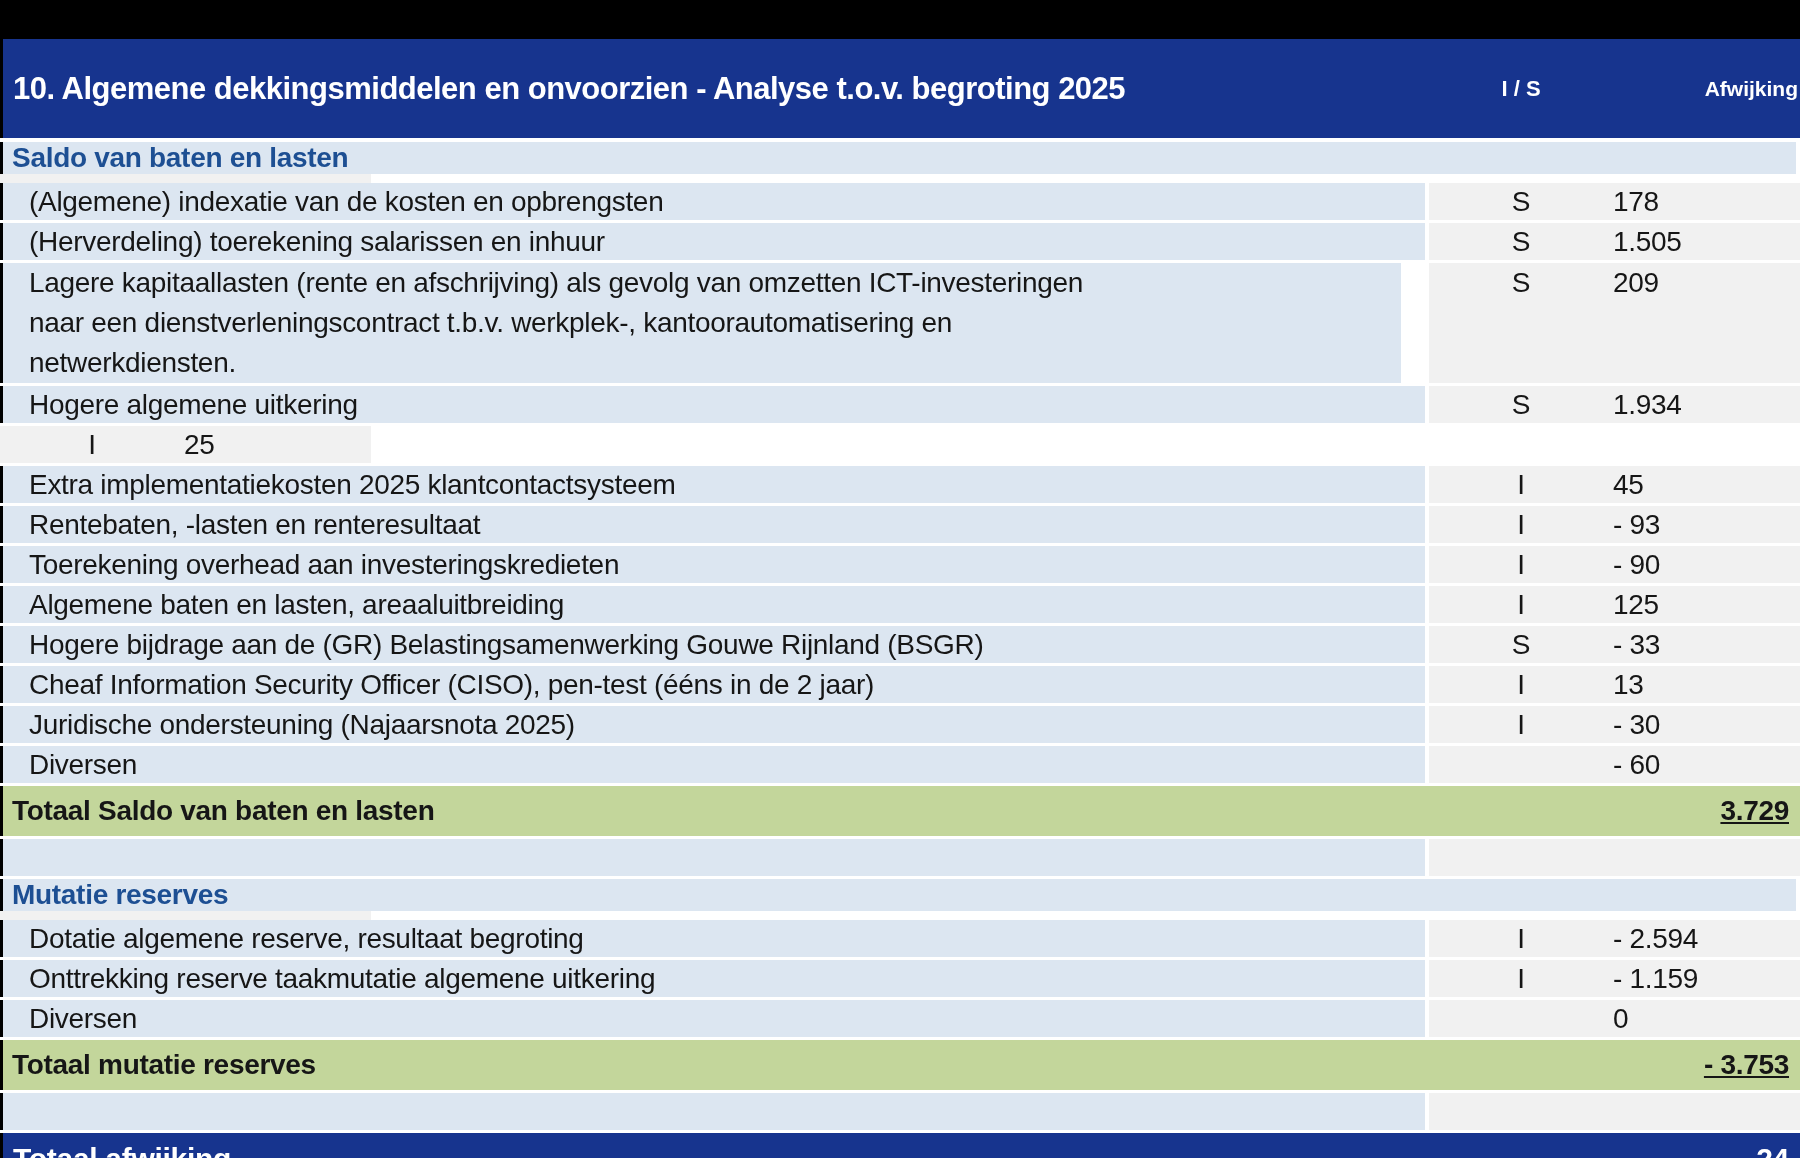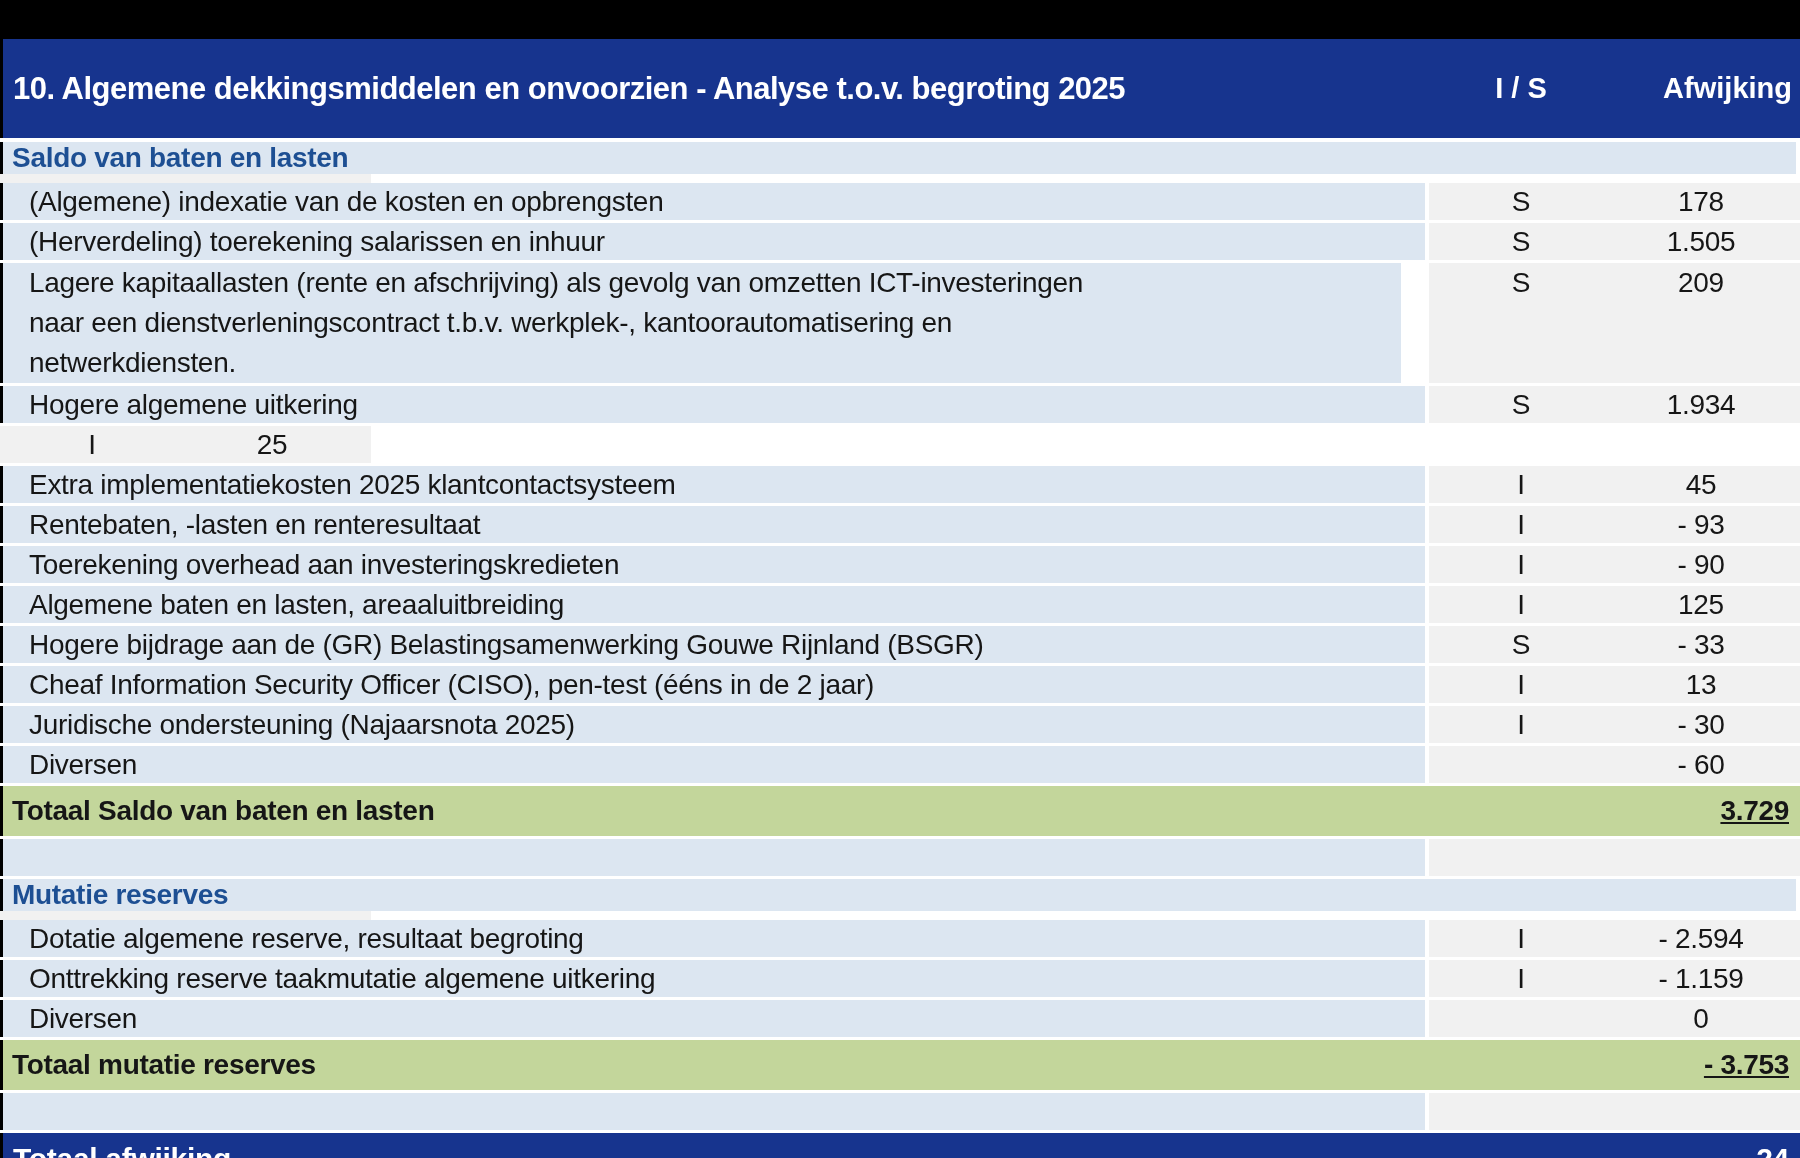--- a/index.html
+++ b/index.html
@@ -12,30 +12,30 @@
     --text:#161616;
   }
   *{box-sizing:border-box;margin:0;padding:0;}
   html,body{width:1800px;height:1158px;overflow:hidden;background:#ffffff;
     font-family:"Liberation Sans", sans-serif;color:var(--text);}
   .page{width:1800px;height:1158px;display:flex;flex-direction:column;background:#ffffff;}
   .top-bar{height:39px;background:var(--top-bar);flex:none;}
   .header-row{height:99px;flex:none;background:var(--navy);display:flex;align-items:center;
     border-left:3px solid #000;color:#ffffff;margin-bottom:4px;}
   .header-title{flex:1;padding-left:10px;font-size:31px;font-weight:bold;letter-spacing:-0.5px;}
-  .header-is{width:184px;flex:none;text-align:center;font-size:29px;font-weight:bold;}
-  .header-val{width:187px;flex:none;text-align:right;padding-right:8px;font-size:29px;font-weight:bold;}
+  .header-is{width:184px;flex:none;text-align:center;font-size:22px;font-weight:bold;}
+  .header-val{width:187px;flex:none;text-align:right;padding-right:2px;font-size:21px;font-weight:bold;}
   .tbody{flex:1;display:flex;flex-direction:column;row-gap:3px;}
   .row{display:flex;flex:none;font-size:28px;letter-spacing:-0.3px;}
   .cell-desc{flex:1;background:var(--row-blue);border-left:3px solid #000;
     display:flex;flex-direction:column;justify-content:center;padding-left:26px;margin-right:4px;}
   .cell-right{width:371px;flex:none;background:var(--cell-gray);display:flex;flex-direction:column;}
   .rline{display:flex;align-items:center;height:37px;flex:none;}
   .rline .is{width:184px;flex:none;text-align:center;}
-  .rline .val{flex:1;text-align:center;padding-right:11px;}
+  .rline .val{flex:1;text-align:left;padding-right:11px;}
   .normal-row{height:37px;}
   .multi-row{height:120px;gap:24px;}
   .multi-row .cell-desc{justify-content:flex-start;}
   .multi-row .line{height:40px;display:flex;align-items:center;}
   .multi-row .rline{height:40px;}
   .section-row{height:38px;flex-direction:column;}
   .section-row .cell-desc{padding-left:9px;font-weight:bold;color:var(--section-text);}
   .blank-row{height:37px;}
   .total-row{height:50px;background:var(--total-green);border-left:3px solid #000;
     display:flex;align-items:center;font-weight:bold;}

